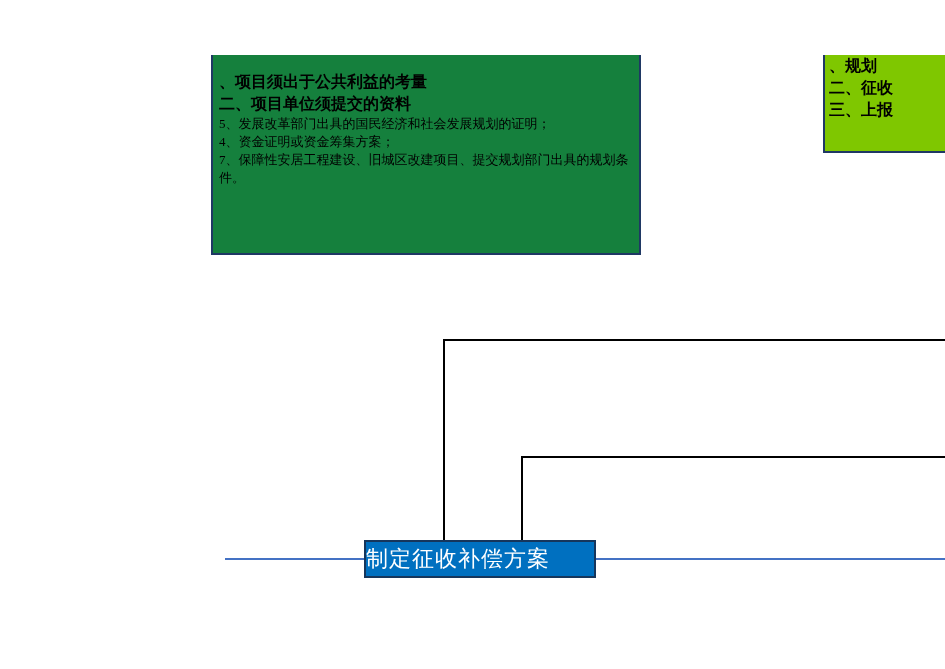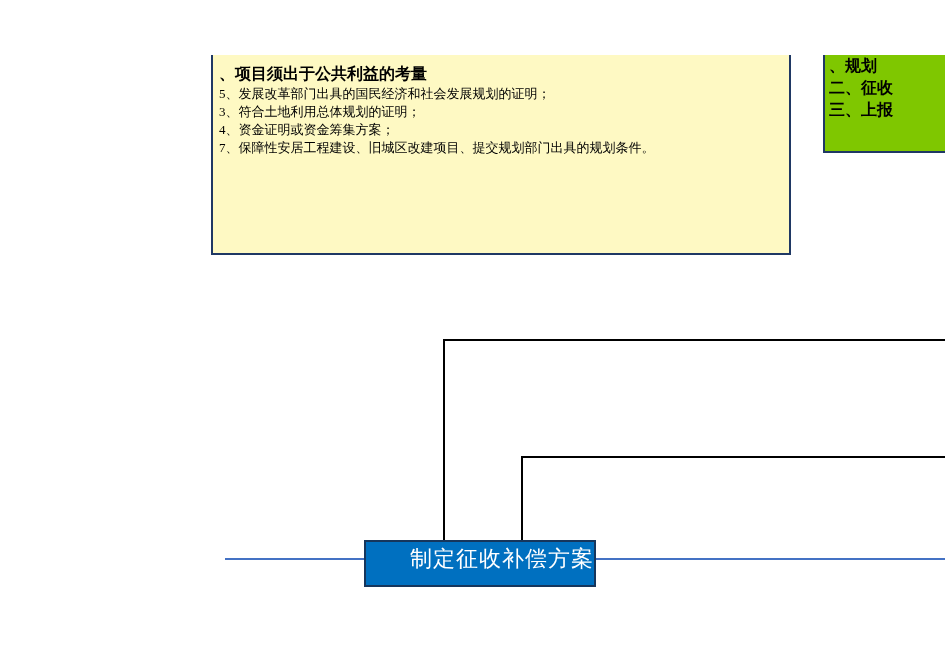--- a/index.html
+++ b/index.html
@@ -12,27 +12,27 @@
       height: 669px;
       background: #ffffff;
       position: relative;
       font-family: "SimSun", "宋体", serif;
       overflow: hidden;
     }
     .green-box-left {
       position: absolute;
       left: 211px;
       top: 55px;
-      width: 580px;
+      width: 430px;
       height: 200px;
-      background: #fef9c3;
+      background: #15803d;
       border-left: 2px solid #1f3864;
       border-right: 2px solid #1f3864;
       border-bottom: 2px solid #1f3864;
-      padding: 8px 6px;
+      padding: 16px 6px;
       font-size: 13px;
       line-height: 18px;
       color: #000;
       overflow: hidden;
     }
     .green-box-left .heading {
       font-size: 16px;
       font-weight: bold;
       line-height: 22px;
     }
@@ -61,48 +61,48 @@
     .v-line {
       position: absolute;
       width: 2px;
       background: #000;
     }
     .blue-box {
       position: absolute;
       left: 364px;
       top: 540px;
       width: 232px;
-      height: 47px;
+      height: 38px;
       background: #0070c0;
       border: 2px solid #16365c;
       color: #ffffff;
       font-size: 22px;
       font-family: "KaiTi", "楷体", serif;
-      text-align: right;
+      text-align: left;
       line-height: 34px;
       letter-spacing: 1px;
     }
     .blue-connector-left {
       position: absolute;
       height: 2px;
       background: #4472c4;
     }
     .blue-connector-right {
       position: absolute;
       height: 2px;
       background: #4472c4;
     }
   </style>
 </head>
 <body>
 
 <div class="green-box-left">
   <div class="heading">、项目须出于公共利益的考量</div>
+  <div class="heading">二、项目单位须提交的资料</div>
   <div>5、发展改革部门出具的国民经济和社会发展规划的证明；</div>
-  <div>3、符合土地利用总体规划的证明；</div>
   <div>4、资金证明或资金筹集方案；</div>
   <div>7、保障性安居工程建设、旧城区改建项目、提交规划部门出具的规划条件。</div>
 </div>
 
 <div class="green-box-right">
   <div>、规划</div>
   <div>二、征收</div>
   <div>三、上报</div>
 </div>
 

